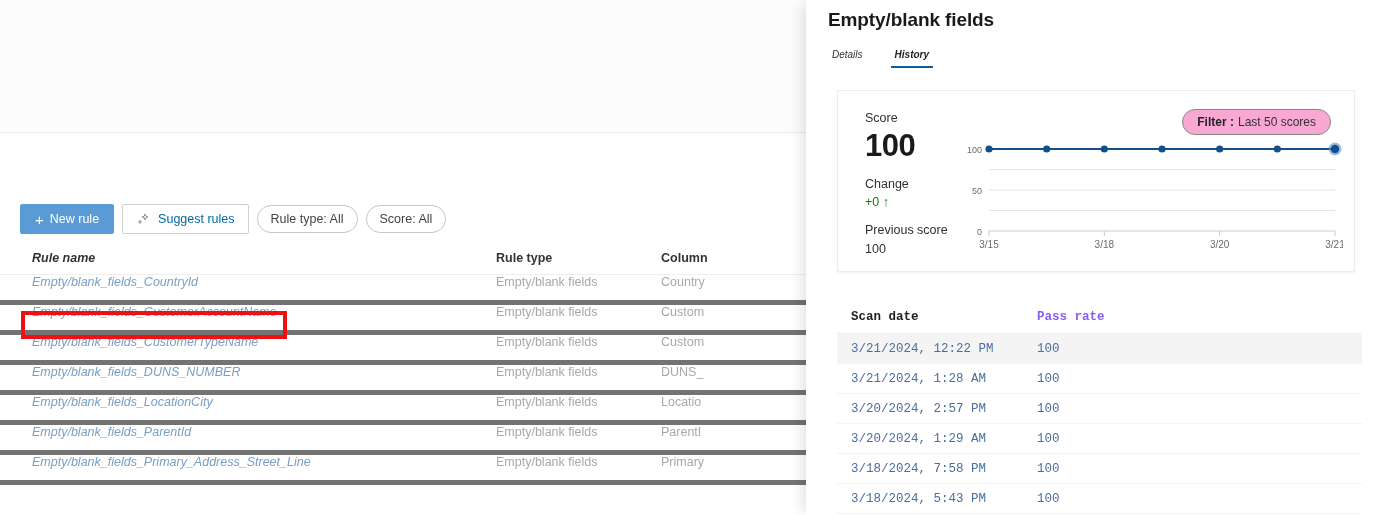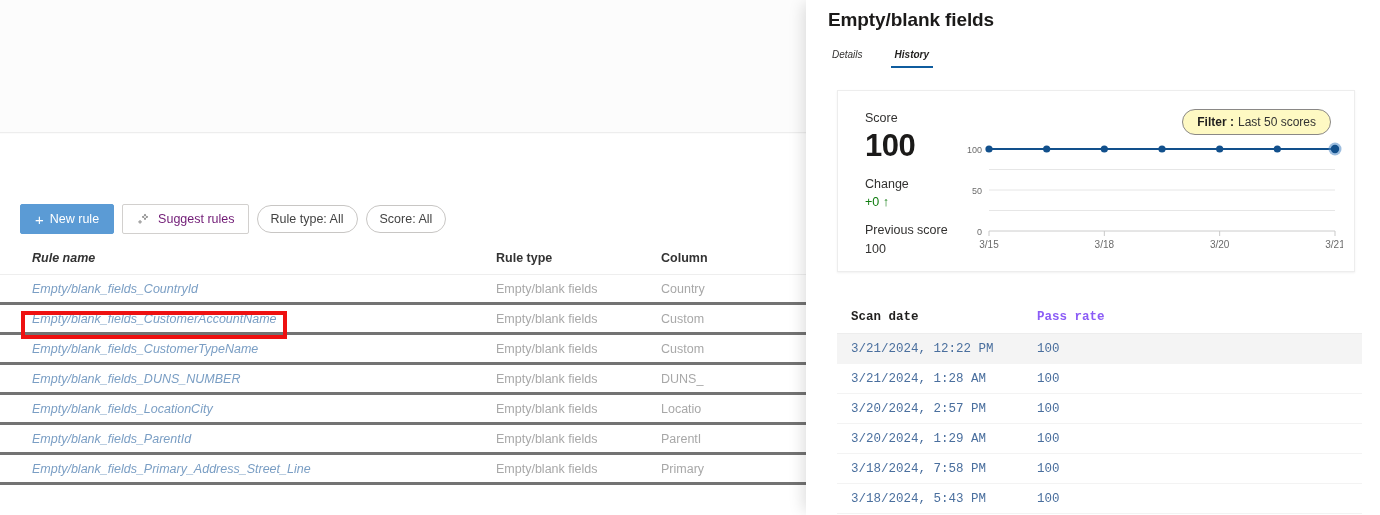--- a/index.html
+++ b/index.html
@@ -51,43 +51,43 @@
   .btn-primary {
     height: 30px; padding: 0 14px;
     background: #5b9bd5; color: #ffffff;
     border: 1px solid #5b9bd5; border-radius: 2px;
     font-size: 12.5px; display: flex; align-items: center; gap: 6px;
     cursor: pointer; white-space: nowrap;
   }
   .plus-glyph { font-size: 15px; line-height: 1; font-weight: 400; }
   .btn-secondary {
     height: 30px; padding: 0 13px;
-    background: #ffffff; color: #701a75;
+    background: #ffffff; color: #0369a1;
     border: 1px solid #d2d0ce; border-radius: 2px;
     font-size: 12.5px; display: flex; align-items: center; gap: 7px;
     cursor: pointer; white-space: nowrap;
   }
   .btn-pill {
     height: 28px; padding: 0 13px;
     background: #ffffff; color: #444444;
     border: 1px solid #c8c6c4; border-radius: 14px;
     font-size: 12.5px; display: flex; align-items: center;
     cursor: pointer; white-space: nowrap;
   }
 
   
   .rules-table { position: absolute; left: 0; top: 107px; width: 806px; }
   .rt-head {
     height: 34px; display: flex; align-items: center;
     border-bottom: 1px solid #eeeeee; padding-left: 32px;
   }
   .rt-head span { font-size: 12.5px; color: #333333; font-weight: 600; }
   .rt-row {
-    height: 30px; display: flex; align-items: center;
-    border-bottom: 3px solid #737373; padding-left: 32px;
+    height: 30px; display: flex; 
+    border-bottom: 5px solid #737373; padding-left: 32px;
   }
   .col-name { width: 464px; flex: none; overflow: hidden; font-style: italic; }
   .col-type { width: 165px; flex: none; overflow: hidden; }
   .col-col  { width: 120px; flex: none; overflow: hidden; white-space: nowrap; }
   .rt-row .col-name { font-size: 12.5px; color: #7a9ec4; white-space: nowrap; }
   .rt-row .col-type, .rt-row .col-col { font-size: 12.5px; color: #a8a8a8; white-space: nowrap; }
 
   #highlight-box {
     position: absolute; left: 21px; top: 311px;
     width: 266px; height: 28px;
@@ -132,21 +132,21 @@
   .sc-label { font-size: 12.5px; color: #323130; line-height: 18px; }
   .sc-big { font-size: 31px; font-weight: 700; color: #1b1a19; line-height: 38px; letter-spacing: -0.5px; }
   .sc-change { font-size: 12.5px; color: #107c10; line-height: 18px; }
   .sc-prev { font-size: 12.5px; color: #323130; line-height: 20px; }
   .sc-gap { height: 10px; }
 
   .filter-pill {
     position: absolute; right: 23px; top: 18px;
     height: 26px; padding: 0 14px;
     border: 1px solid #8a8886; border-radius: 13px;
-    background: #fef9c3; display: flex; align-items: center;
+    background: #f9a8d4; display: flex; align-items: center;
     font-size: 12px; color: #333333; cursor: pointer; white-space: nowrap;
   }
   .filter-pill .fp-key { font-weight: 600; color: #201f1e; margin-right: 4px; }
 
   .chart-wrap { position: absolute; left: 115px; top: 48px; width: 390px; height: 118px; }
   .chart-svg { display: block; }
 
   
   .scan-table { position: absolute; left: 31px; top: 300px; width: 525px; font-family: Liberation Mono, monospace; }
   .st-head {

